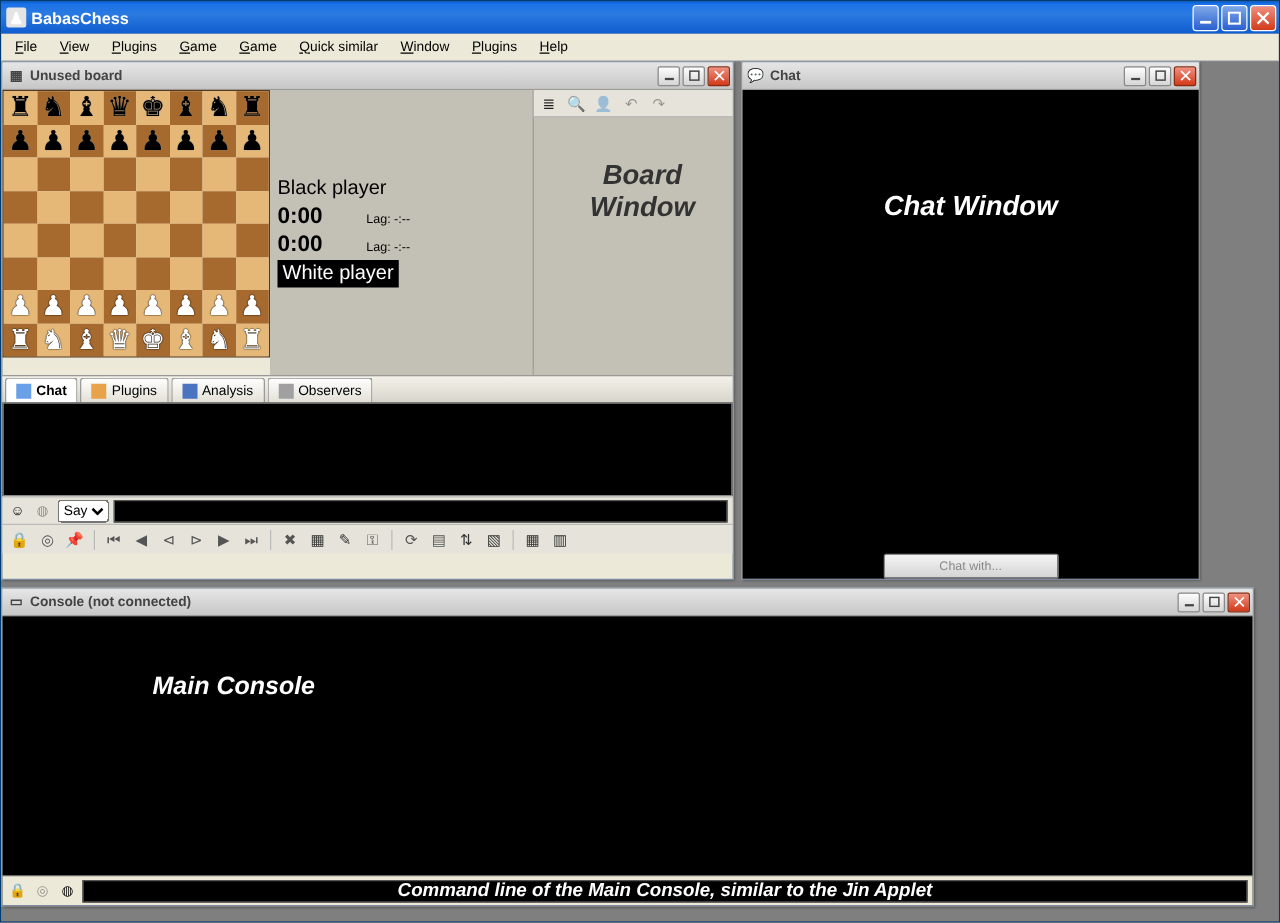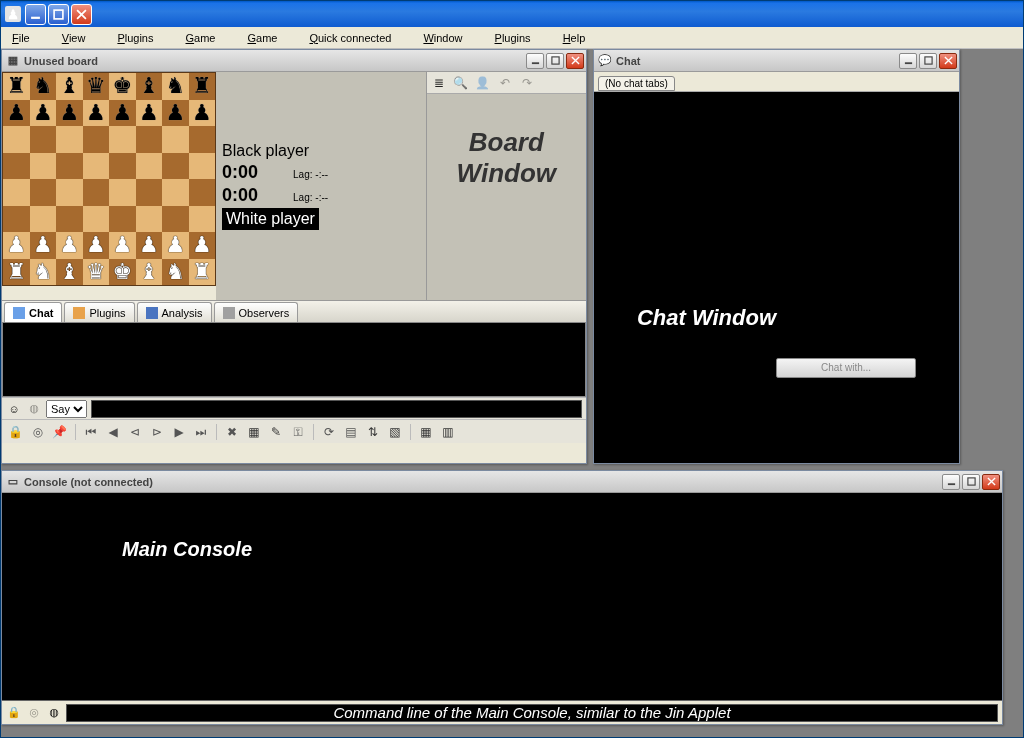--- a/index.html
+++ b/index.html
@@ -16,21 +16,21 @@
   .title-text { flex: 1; }
   .win-buttons { display: flex; gap: 2px; }
   .win-btn {
     width: 21px; height: 21px; border-radius: 3px; border: 1px solid #fff;
     display: flex; align-items: center; justify-content: center; font-family: Arial;
     background: linear-gradient(#7fa8e8,#2a5fcf); color: #fff; font-size: 11px; cursor: pointer;
   }
   .win-btn.close { background: linear-gradient(#f09080,#d23a1a); }
   .win-btn svg { width: 11px; height: 11px; }
 
-  .menubar { height: 22px; background: #ece9d8; display: flex; align-items: center; padding: 0 4px; gap: 18px; border-bottom:1px solid #c0c0c0;}
+  .menubar { height: 22px; background: #ece9d8; display: flex; align-items: center; padding: 0 4px; gap: 4px; border-bottom:1px solid #c0c0c0;}
   .menu-item { padding: 2px 7px; cursor: default; text-decoration: underline; text-decoration-color: transparent;}
   .menu-item:first-letter { text-decoration: underline; }
 
   .client-area { flex:1; background:#7f7f7f; position: relative; padding:6px; }
 
   
   .subwin { position: absolute; border:1px solid #7b8aa0; display:flex; flex-direction:column; background:#ece9d8; box-shadow: 1px 1px 2px rgba(0,0,0,.3);}
   .subwin .sw-title {
     height:22px; background: linear-gradient(#e6e6e6,#c7c7c7);
     display:flex; align-items:center; padding:0 2px 0 4px; font-weight:bold; font-size:11px; color:#444;
@@ -53,64 +53,65 @@
   .piece.black { color:#000; text-shadow:0 0 1px #888;}
   .piece.white { color:#fff; text-shadow:0 0 1px #000, 0 0 1px #000;}
   .clock-col { flex:1; background:#c3c1b6; padding:20px 6px; display:flex; flex-direction:column; font-size:13px;}
   .clock-col .player { font-size:16px; font-weight:normal; margin-top:50px;}
   .clock-col .timer { font-size:18px; font-weight:bold; margin-top:2px;}
   .clock-col .lag { font-size:10px; display:inline-block; margin-left:30px; font-weight:normal;}
   .clock-col .white-label { background:#000; color:#fff; padding:2px 4px; display:inline-block; font-size:16px; margin-top:2px;}
   .side-panel { width:160px; background:#c3c1b6; border-left:1px solid #999; display:flex; flex-direction:column;}
   .side-toolbar { height:22px; background:#e6e4da; border-bottom:1px solid #aaa; display:flex; align-items:center; padding:0 4px; gap:6px;}
   .side-toolbar .ti { width:16px; height:16px; opacity:.85; display:inline-flex; align-items:center; justify-content:center; font-size:12px;}
-  .board-overlay { font-size:26px; font-weight:bold; font-style:italic; color:#333; position:absolute; right:30px; top:55px; text-align:center; line-height:1.2;}
+  .board-overlay { font-size:22px; font-weight:bold; font-style:italic; color:#333; position:absolute; right:30px; top:55px; text-align:center; line-height:1.2;}
 
   .tabs-row { height:22px; background: linear-gradient(#f3f1e9,#d7d5cb); display:flex; align-items:flex-end; border-top:1px solid #999;}
   .tab { height:20px; padding:2px 8px; border:1px solid #9a9a9a; border-bottom:none; margin-left:2px; background:linear-gradient(#fefefe,#e2e0d6); display:flex; align-items:center; gap:4px; font-size:11px; border-radius:3px 3px 0 0; cursor:pointer;}
   .tab.active { background:#fff; font-weight:bold;}
   .tab .ticon { width:12px; height:12px; display:inline-block; }
   .tc1{background:#6aa0e8;} .tc2{background:#e8a24a;} .tc3{background:#4a74c0;} .tc4{background:#a0a0a0;}
   .board-chat { height:75px; background:#000; border:1px solid #888; margin:0;}
   .say-row { height:22px; background:#e6e4da; display:flex; align-items:center; gap:4px; padding:0 4px; border-top:1px solid #bbb;}
   .say-row .si { width:16px; height:16px; display:inline-flex; align-items:center; justify-content:center;}
   .say-row select { font-size:11px; height:18px;}
   .say-row input { flex:1; height:18px; background:#000; color:#fff; border:1px solid #555; padding:0 2px;}
   .bottom-toolbar { height:24px; background:#e6e4da; display:flex; align-items:center; gap:2px; padding:0 4px; border-top:1px solid #bbb;}
   .bottom-toolbar .tb { width:20px; height:18px; border:1px solid transparent; display:flex; align-items:center; justify-content:center; font-size:12px; color:#555; border-radius:2px;}
   .bottom-toolbar .tb.enabled { color:#333; }
   .bottom-toolbar .sep { width:1px; height:16px; background:#bbb; margin:0 3px;}
 
   
   .chat-body { flex:1; display:flex; flex-direction:column; }
   .chat-tab-row { height:20px; background:#ece9d8; border-bottom:1px solid #aaa; display:flex; align-items:flex-end;}
   .chat-tab { border:1px solid #888; padding:1px 6px; font-size:10px; background:#f4f2e9; border-radius:3px 3px 0 0; margin-left:4px;}
-  .chat-area { flex:1; background:#000; display:flex; flex-direction:row; align-items:center; justify-content:center; color:#fff; padding-top:80px;}
+  .chat-area { flex:1; background:#000; display:flex; flex-direction:column; align-items:center; justify-content:space-between; color:#fff; padding-top:80px;}
   .chat-overlay { font-size:22px; font-weight:bold; font-style:italic; color:#fff;}
   .chat-with-btn { margin-top:100px; width:140px; height:20px; background:linear-gradient(#f4f4f4,#d4d4d4); border:1px solid #888; color:#888; font-size:10px; display:flex; align-items:center; justify-content:center; border-radius:2px;}
 
   
   .console-body { flex:1; background:#000; display:flex; flex-direction:column;}
   .console-overlay { color:#fff; font-size:20px; font-weight:bold; font-style:italic; margin:45px 0 0 120px;}
   .console-spacer { flex:1; }
   .console-cmdbar { height:24px; background:#ece9d8; display:flex; align-items:center; gap:4px; padding:0 4px; border-top:1px solid #666;}
   .console-cmdbar .ci { width:16px; height:16px; display:inline-flex; align-items:center; justify-content:center; font-size:11px;}
   .cmd-input-overlay {
     flex:1; background:#000; color:#fff; height:18px; border:1px solid #555;
     display:flex; align-items:center; justify-content:center;
-    font-size:15px; font-weight:normal; font-style:italic;
+    font-size:15px; font-weight:bold; font-style:italic;
   }
 </style>
 </head>
 <body>
 
 <div class="app-window">
 
   <div class="titlebar">
     <span class="icon-slot">♟</span>
+    <span class="title-text">BabasChess</span>
     <div class="win-buttons">
       <div class="win-btn">
         <svg viewBox="0 0 10 10">
             <rect x="1" y="7" width="8" height="2" fill="#fff"></rect>
           </svg>
       </div>
       <div class="win-btn">
         <svg viewBox="0 0 10 10">
             <rect x="1" y="1" width="8" height="8" fill="none" stroke="#fff" stroke-width="1.5"></rect>
           </svg>
@@ -122,21 +123,21 @@
       </div>
     </div>
   </div>
 
   <div class="menubar">
     <span class="menu-item">File</span>
     <span class="menu-item">View</span>
     <span class="menu-item">Plugins</span>
     <span class="menu-item">Game</span>
     <span class="menu-item">Game</span>
-    <span class="menu-item">Quick connected</span>
+    <span class="menu-item">Quick similar</span>
     <span class="menu-item">Window</span>
     <span class="menu-item">Plugins</span>
     <span class="menu-item">Help</span>
   </div>
 
   <div class="client-area">
 
     <div class="subwin" style="left:0px; top:0px; width:586px; height:415px;">
       <div class="sw-title">
         <span class="sw-icon">▦</span>
@@ -391,23 +392,20 @@
               </svg>
             </div>
           <div class="sw-btn close">
               <svg viewBox="0 0 10 10">
                 <path d="M1 1 L9 9 M9 1 L1 9" stroke="#fff" stroke-width="1.5"></path>
               </svg>
             </div>
         </div>
       </div>
       <div class="chat-body">
-        <div class="chat-tab-row">
-          <div class="chat-tab">(No chat tabs)</div>
-        </div>
         <div class="chat-area">
           <div class="chat-overlay">Chat Window</div>
           <div class="chat-with-btn">Chat with...</div>
         </div>
       </div>
     </div>
 
     <div class="subwin" style="left:0px; top:421px; width:1002px; height:255px;">
       <div class="sw-title">
         <span class="sw-icon">▭</span>

